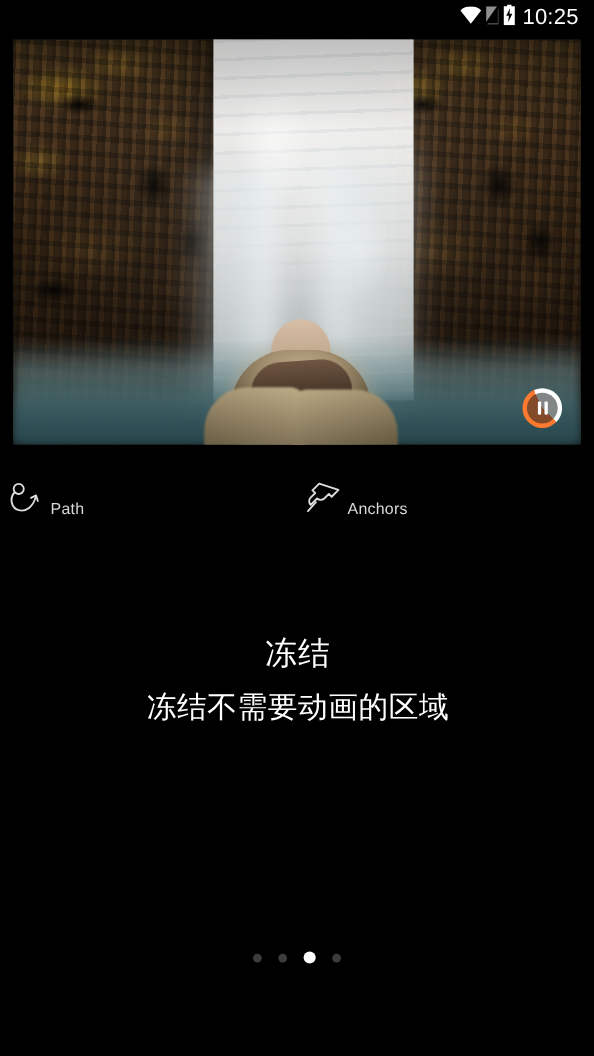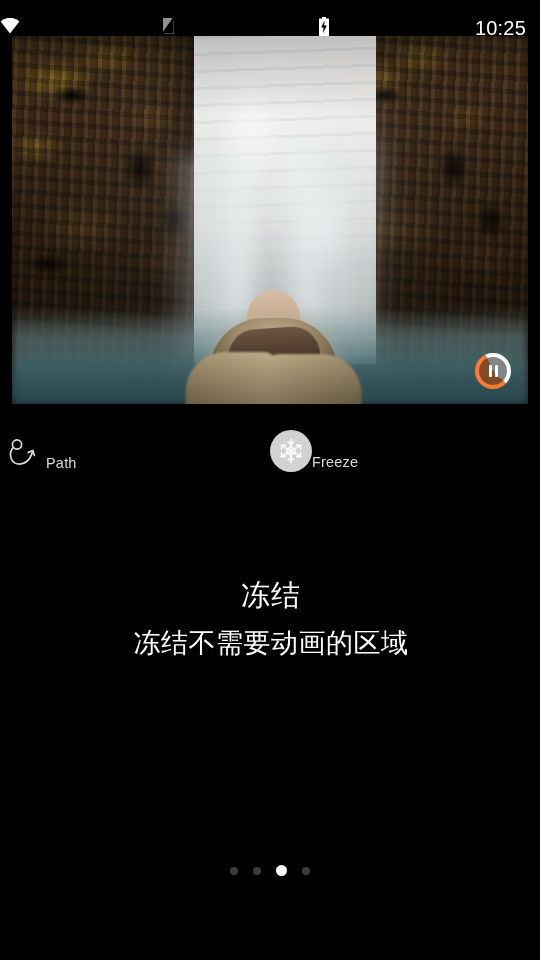--- a/index.html
+++ b/index.html
@@ -6,22 +6,22 @@
   html, body {
     width:540px; height:960px;
     background:#000;
     font-family:"Liberation Sans", sans-serif;
     overflow:hidden;
   }
   #root { position:relative; width:540px; height:960px; background:#000; }
 
   
   .statusbar {
-    position:absolute; top:12px; left:0; width:540px; height:32px;
-    display:flex; align-items:center; justify-content:space-between;
+    position:absolute; top:0; left:0; width:540px; height:32px;
+    display:flex; align-items:center; justify-content:flex-end;
     padding-right:14px; gap:3px;
     background:#000;
   }
   .sb-icon { display:block; }
   .sb-time {
     color:#fff; font-size:20px; font-weight:400;
     letter-spacing:0.2px; line-height:20px; margin-left:3px;
   }
 
   
@@ -289,38 +289,31 @@
       <div class="tool-icon">
         <svg width="34" height="32" viewBox="0 0 34 32" fill="none" stroke="#dcdcdc" stroke-width="1.7" stroke-linecap="round" stroke-linejoin="round">
           <circle cx="11" cy="7.5" r="4.6"></circle>
           <path d="M7.2 10.6 C2.5 15.5 4 25 11 26.8 C18 28.6 24.5 23 26.5 14.5"></path>
           <path d="M22.2 15.6 L26.8 13.4 L28.4 18.4"></path>
         </svg>
       </div>
       <div class="tool-label">Path</div>
     </div>
 
-
     <div class="tool">
-      <div class="tool-icon active">
-        <svg width="28" height="28" viewBox="0 0 28 28" fill="none" stroke="#ffffff" stroke-width="1.5" stroke-linecap="round" stroke-linejoin="round">
-          <path d="M14 2.5 V25.5"></path>
-          <path d="M4.0 8.2 L24.0 19.8"></path>
-          <path d="M24.0 8.2 L4.0 19.8"></path>
-          <path d="M11.2 5.0 L14 7.6 L16.8 5.0"></path>
-          <path d="M11.2 23.0 L14 20.4 L16.8 23.0"></path>
-          <path d="M4.4 12.0 L5.0 8.6 L8.4 8.0"></path>
-          <path d="M23.6 16.0 L23.0 19.4 L19.6 20.0"></path>
-          <path d="M19.6 8.0 L23.0 8.6 L23.6 12.0"></path>
-          <path d="M8.4 20.0 L5.0 19.4 L4.4 16.0"></path>
-          <path d="M14 10.0 L17.8 12.0 V16.0 L14 18.0 L10.2 16.0 V12.0 Z"></path>
+      <div class="tool-icon">
+        <svg width="34" height="34" viewBox="0 0 34 34" fill="none" stroke="#dcdcdc" stroke-width="1.7" stroke-linecap="round" stroke-linejoin="round">
+          <path d="M14.2 3.6 L8.0 9.8 L10.6 12.2 L6.4 16.4 C4.6 18.2 4.6 21.2 6.4 23.0 L12.2 17.2
+                   C14.0 18.9 17.0 18.9 18.8 17.2 L23.0 13.0 L25.5 15.6 L31.7 9.4 Z"></path>
+          <path d="M11.2 20.5 L4.0 28.6"></path>
         </svg>
       </div>
-      <div class="tool-label">Freeze</div>
+      <div class="tool-label">Anchors</div>
     </div>
+
 
 
   </div>
 
   <div class="caption">
     <div class="cap-title">冻结</div>
     <div class="cap-sub">冻结不需要动画的区域</div>
   </div>
 
   <div class="dots">

